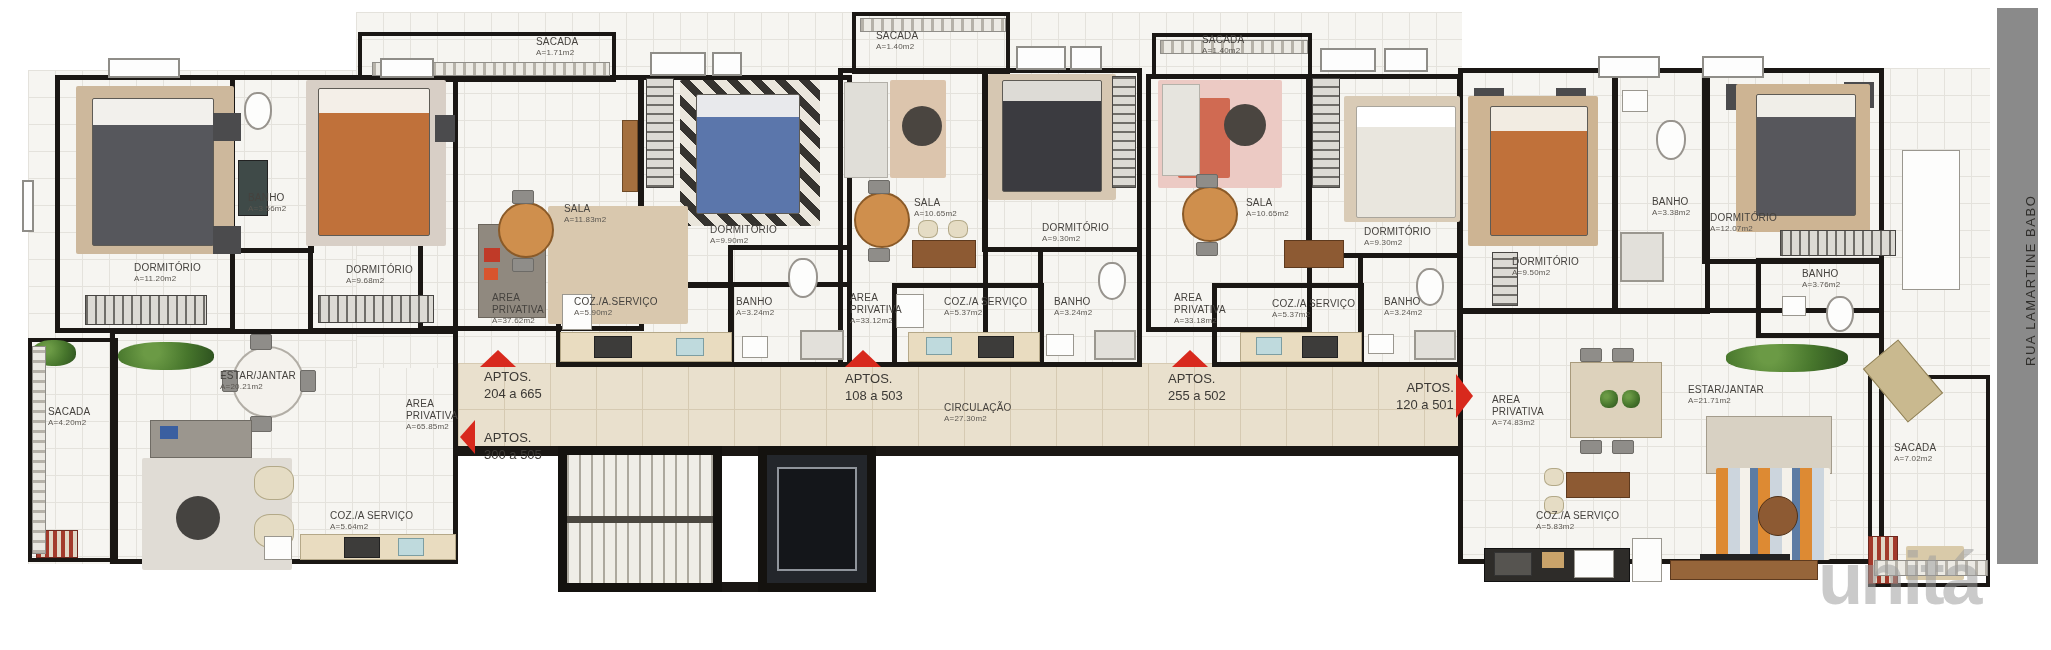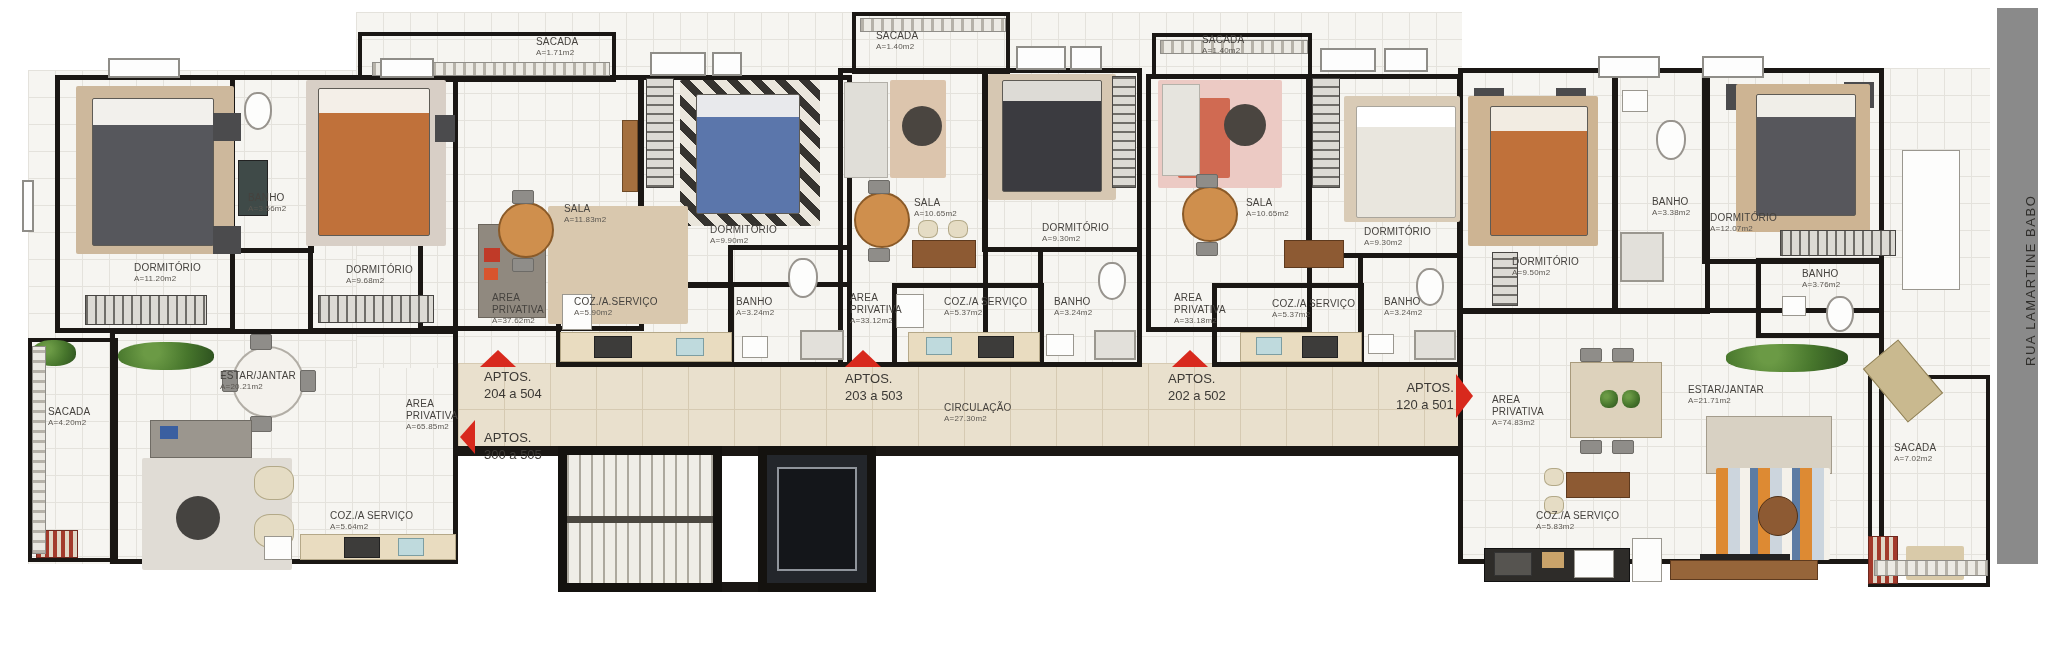--- a/index.html
+++ b/index.html
@@ -402,40 +402,41 @@
     </div>
 
   <div class="rl" style="left:944px;top:402px">
     <span class="nm">CIRCULAÇÃO</span>
     <span class="ar">A=27.30m2</span>
     </div>
 
   <div class="tri tri-up" style="left:480px;top:350px"></div>
   <div class="apt" style="left:484px;top:369px">
     <span>APTOS.</span>
-    <span>204 a 504</span>
+    <span>204 a 665</span>
     </div>
   <div class="tri tri-left" style="left:460px;top:420px"></div>
   <div class="apt" style="left:484px;top:430px">
     <span>APTOS.</span>
     <span>300 a 505</span>
     </div>
   <div class="tri tri-up" style="left:845px;top:350px"></div>
   <div class="apt" style="left:845px;top:371px">
     <span>APTOS.</span>
-    <span>203 a 503</span>
+    <span>108 a 503</span>
     </div>
   <div class="tri tri-up" style="left:1172px;top:350px"></div>
   <div class="apt" style="left:1168px;top:371px">
     <span>APTOS.</span>
-    <span>202 a 502</span>
+    <span>255 a 502</span>
     </div>
   <div class="tri tri-right" style="left:1456px;top:374px"></div>
   <div class="apt" style="left:1396px;top:380px;text-align:right">
     <span>APTOS.</span>
     <span>120 a 501</span>
     </div>
 
   <div class="bar">
     <div class="t">RUA LAMARTINE BABO</div>
   </div>
+  <div class="wm">unitá</div>
 
 </div>
 
 </body></html>

